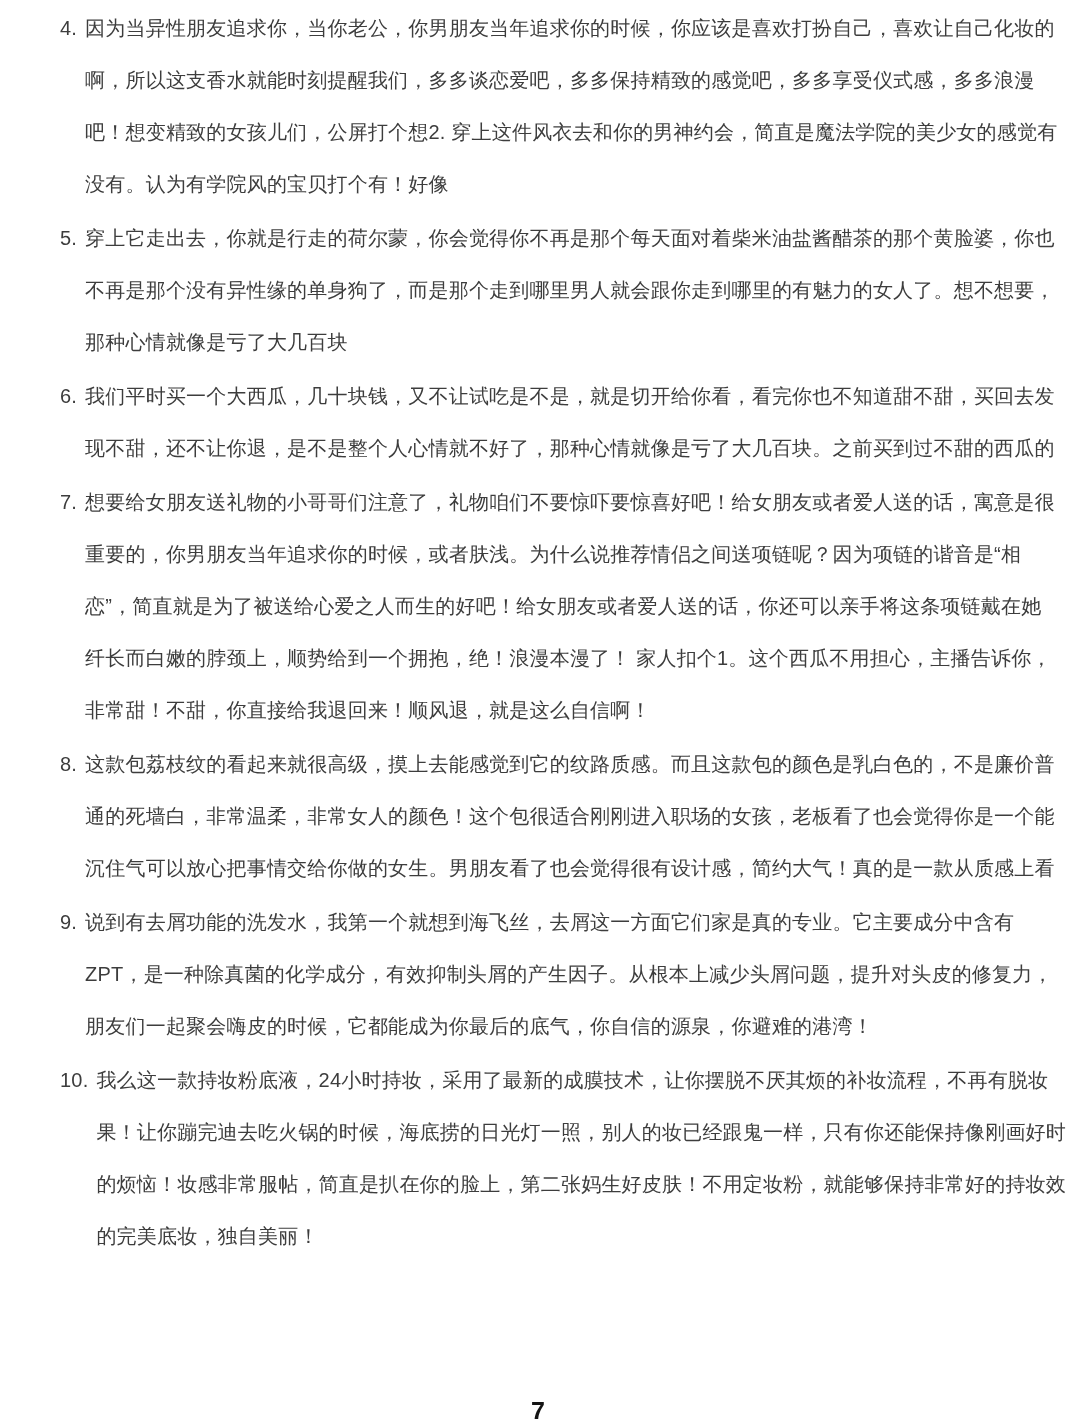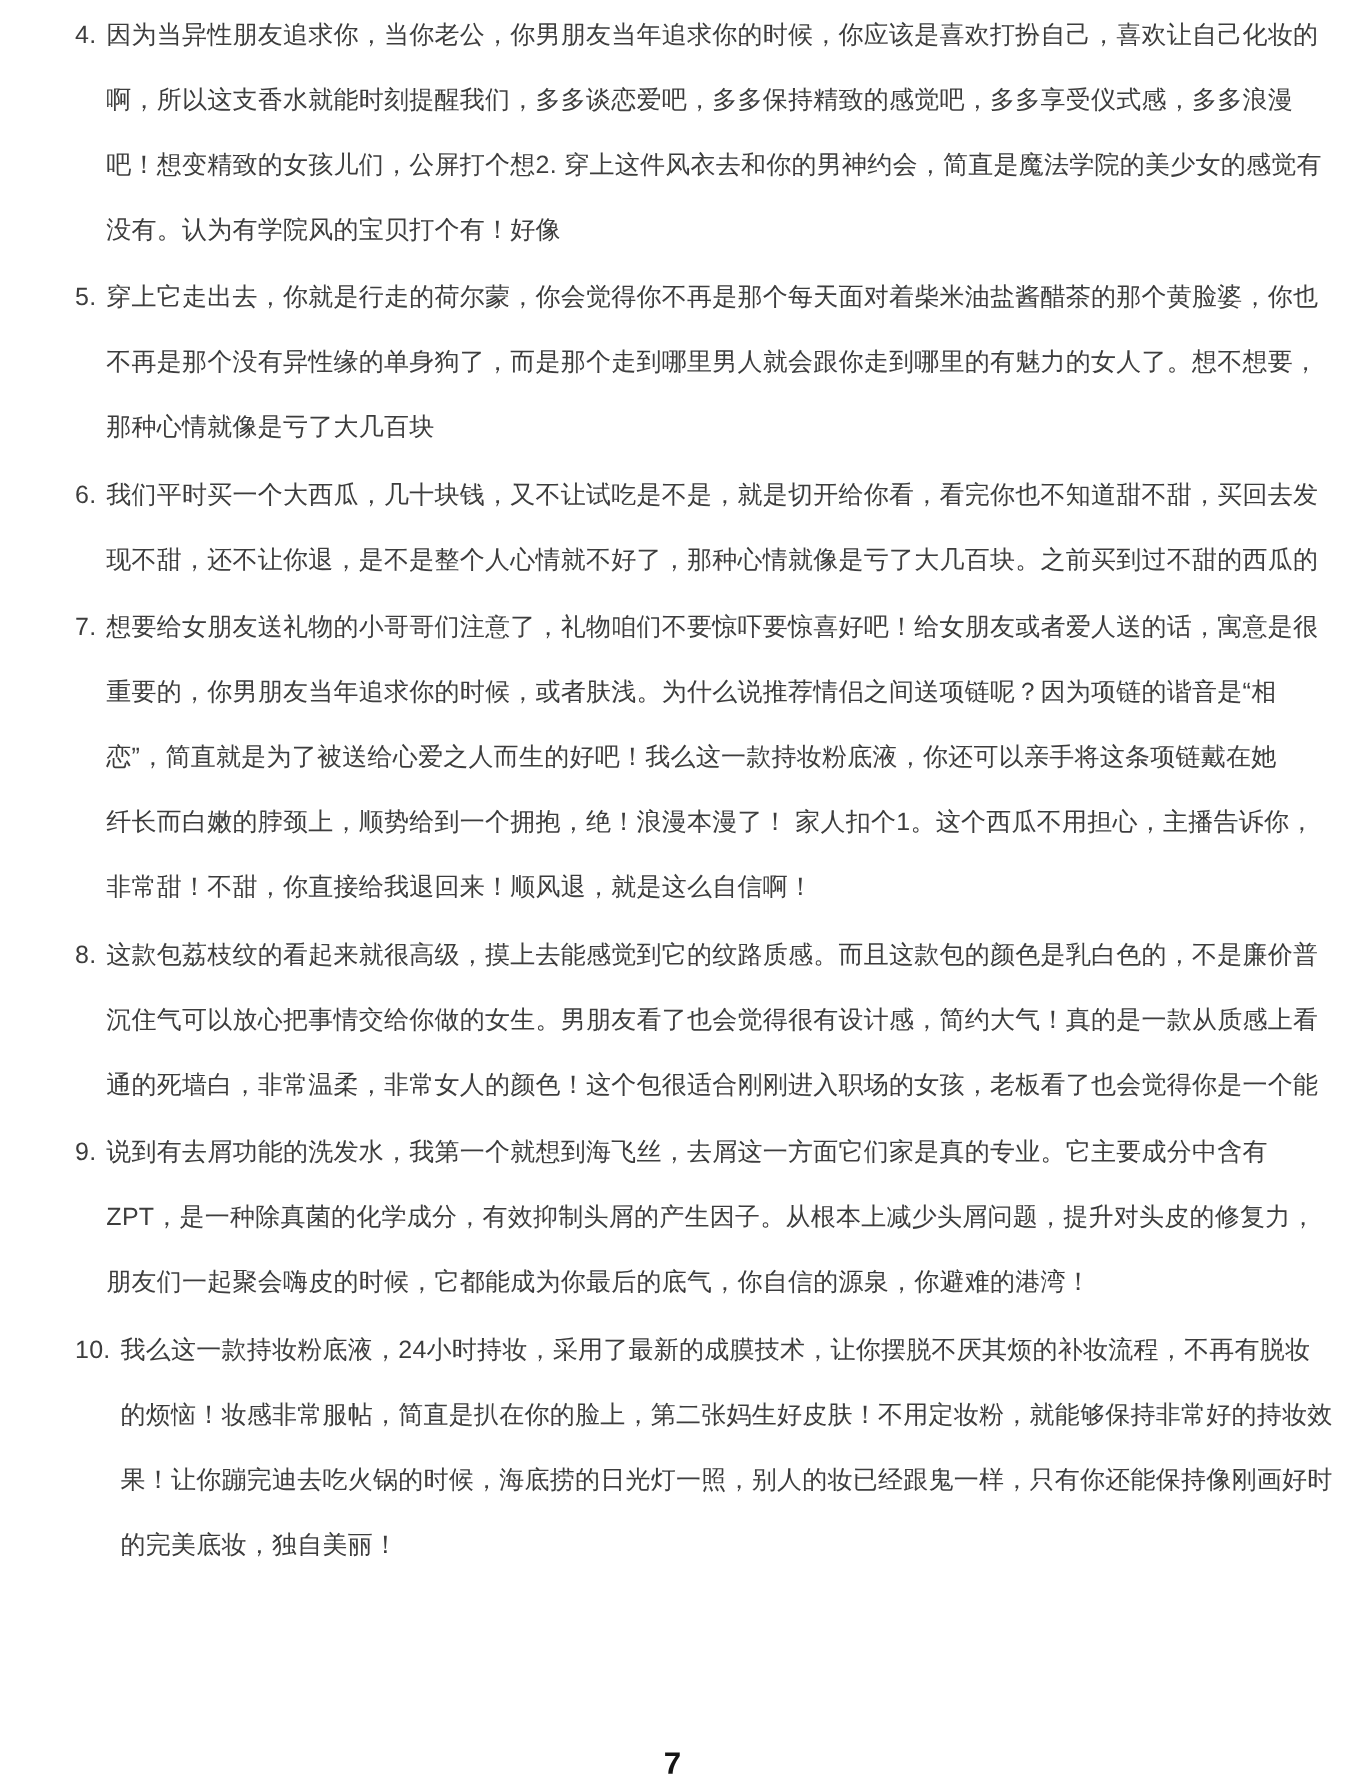--- a/index.html
+++ b/index.html
@@ -65,36 +65,36 @@
         <div class="line"><span class="num ghost">5.</span><span>不再是那个没有异性缘的单身狗了，而是那个走到哪里男人就会跟你走到哪里的有魅力的女人了。想不想要，</span></div>
         <div class="line"><span class="num ghost">5.</span><span>那种心情就像是亏了大几百块</span></div>
       </div>
       <div class="item">
         <div class="line"><span class="num">6.</span><span>我们平时买一个大西瓜，几十块钱，又不让试吃是不是，就是切开给你看，看完你也不知道甜不甜，买回去发</span></div>
         <div class="line"><span class="num ghost">6.</span><span>现不甜，还不让你退，是不是整个人心情就不好了，那种心情就像是亏了大几百块。之前买到过不甜的西瓜的</span></div>
       </div>
       <div class="item">
         <div class="line"><span class="num">7.</span><span>想要给女朋友送礼物的小哥哥们注意了，礼物咱们不要惊吓要惊喜好吧！给女朋友或者爱人送的话，寓意是很</span></div>
         <div class="line"><span class="num ghost">7.</span><span>重要的，你男朋友当年追求你的时候，或者肤浅。为什么说推荐情侣之间送项链呢？因为项链的谐音是“相</span></div>
-        <div class="line"><span class="num ghost">7.</span><span>恋”，简直就是为了被送给心爱之人而生的好吧！我么这一款持妆粉底液，你还可以亲手将这条项链戴在她</span></div>
+        <div class="line"><span class="num ghost">7.</span><span>恋”，简直就是为了被送给心爱之人而生的好吧！给女朋友或者爱人送的话，你还可以亲手将这条项链戴在她</span></div>
         <div class="line"><span class="num ghost">7.</span><span>纤长而白嫩的脖颈上，顺势给到一个拥抱，绝！浪漫本漫了！ 家人扣个1。这个西瓜不用担心，主播告诉你，</span></div>
         <div class="line"><span class="num ghost">7.</span><span>非常甜！不甜，你直接给我退回来！顺风退，就是这么自信啊！</span></div>
       </div>
       <div class="item">
         <div class="line"><span class="num">8.</span><span>这款包荔枝纹的看起来就很高级，摸上去能感觉到它的纹路质感。而且这款包的颜色是乳白色的，不是廉价普</span></div>
+        <div class="line"><span class="num ghost">8.</span><span>通的死墙白，非常温柔，非常女人的颜色！这个包很适合刚刚进入职场的女孩，老板看了也会觉得你是一个能</span></div>
         <div class="line"><span class="num ghost">8.</span><span>沉住气可以放心把事情交给你做的女生。男朋友看了也会觉得很有设计感，简约大气！真的是一款从质感上看</span></div>
-        <div class="line"><span class="num ghost">8.</span><span>通的死墙白，非常温柔，非常女人的颜色！这个包很适合刚刚进入职场的女孩，老板看了也会觉得你是一个能</span></div>
       </div>
       <div class="item">
         <div class="line"><span class="num">9.</span><span>说到有去屑功能的洗发水，我第一个就想到海飞丝，去屑这一方面它们家是真的专业。它主要成分中含有</span></div>
         <div class="line"><span class="num ghost">9.</span><span>ZPT，是一种除真菌的化学成分，有效抑制头屑的产生因子。从根本上减少头屑问题，提升对头皮的修复力，</span></div>
         <div class="line"><span class="num ghost">9.</span><span>朋友们一起聚会嗨皮的时候，它都能成为你最后的底气，你自信的源泉，你避难的港湾！</span></div>
       </div>
       <div class="item">
         <div class="line"><span class="num">10.</span><span>我么这一款持妆粉底液，24小时持妆，采用了最新的成膜技术，让你摆脱不厌其烦的补妆流程，不再有脱妆</span></div>
+        <div class="line"><span class="num ghost">10.</span><span>果！让你蹦完迪去吃火锅的时候，海底捞的日光灯一照，别人的妆已经跟鬼一样，只有你还能保持像刚画好时</span></div>
         <div class="line"><span class="num ghost">10.</span><span>的烦恼！妆感非常服帖，简直是扒在你的脸上，第二张妈生好皮肤！不用定妆粉，就能够保持非常好的持妆效</span></div>
-        <div class="line"><span class="num ghost">10.</span><span>果！让你蹦完迪去吃火锅的时候，海底捞的日光灯一照，别人的妆已经跟鬼一样，只有你还能保持像刚画好时</span></div>
         <div class="line"><span class="num ghost">10.</span><span>的完美底妆，独自美丽！</span></div>
       </div>
     </div>
 </main>
 
 <div class="page-num">7</div>
 
 </body></html>

